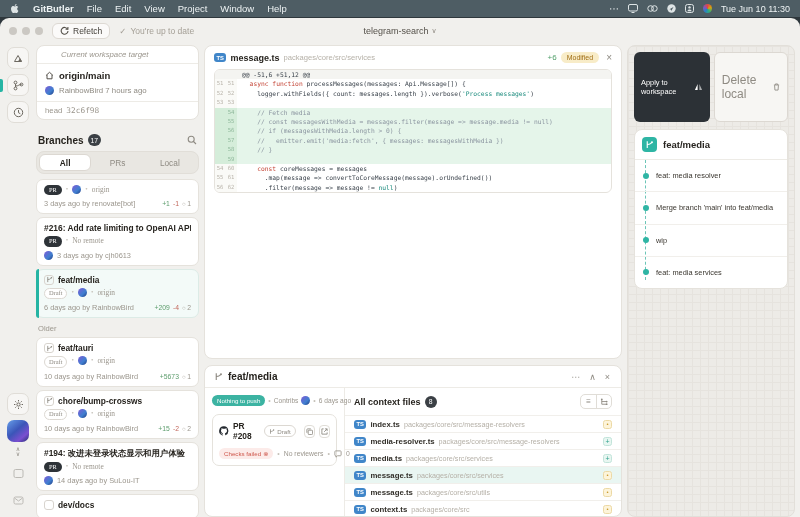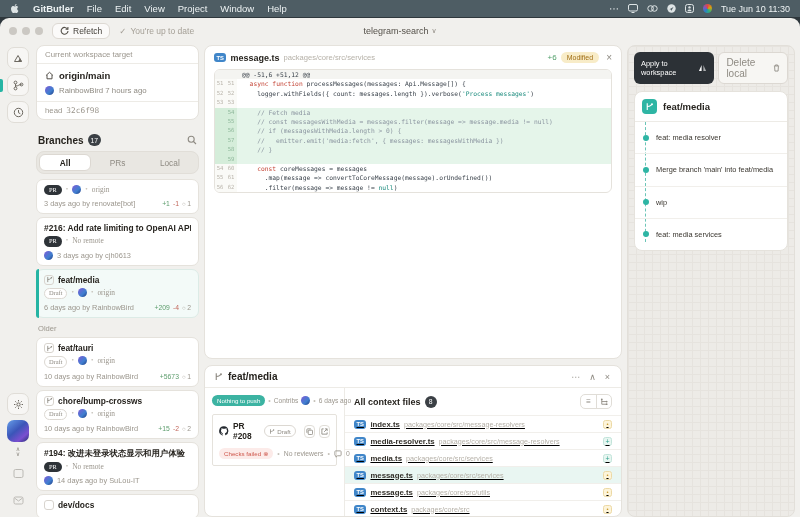--- a/index.html
+++ b/index.html
@@ -42,21 +42,21 @@
               background:#25b4a3; border-radius:0 2px 2px 0; }
   .rail-spacer { flex:1; }
   .proj-avatar { width:22px; height:22px; border-radius:7px;
                  background:linear-gradient(140deg,#5d8ede 10%,#3b55b8 45%,#7a4fd0 75%,#202d6e); }
   .chevs { font-size:6px; line-height:5px; color:#8e8a82; text-align:center; }
   .faint { opacity:.4; border:none; background:none; }
 
   
   .sidebar { width:163px; display:flex; flex-direction:column; min-height:0; flex:none; }
   .card { background:#fff; border:1px solid #e5e2dc; border-radius:8px; }
-  .t-head { padding:4px 8px; font-size:7.8px; color:#9b968d; border-bottom:1px solid #edebe6; }
+  .t-head { padding:4px 24px; font-size:7.8px; color:#9b968d; border-bottom:1px solid #edebe6;font-style:italic; }
   .t-branch { display:flex; align-items:center; gap:5px; padding:6px 8px 2px; font-weight:bold;
               font-size:9.5px; color:#27241f; }
   .t-author { display:flex; align-items:center; gap:5px; padding:3px 8px 6px; font-size:7.8px; color:#8f8b83; }
   .av { width:9px; height:9px; border-radius:50%; flex:none;
         background:linear-gradient(135deg,#7f5bd6,#3f7fd0 60%,#223a80); }
   .t-sha { border-top:1px solid #edebe6; padding:4px 8px; font-size:7.8px; color:#9b968d; display:flex; gap:4px; }
   .mono { font-family:"DejaVu Sans Mono",monospace; }
 
   .branches-row { display:flex; align-items:center; gap:4px; padding:8px 2px 5px; }
   .branches-label { font-weight:bold; font-size:10px; color:#27241f; }
@@ -112,39 +112,39 @@
   .k { color:#c44536; } .s { color:#1b8b7d; } .c { color:#8b95a0; } .n { color:#1b8b7d; }
 
   .botp { height:152px; flex:none; display:flex; flex-direction:column; min-height:0; overflow:hidden; }
   .bphead { display:flex; align-items:center; gap:5px; padding:5px 9px; border-bottom:1px solid #edebe6; flex:none; }
   .bptitle { font-weight:bold; font-size:10px; color:#27241f; }
   .hico { color:#8f8b83; font-size:9px; padding:0 2px; }
   .bpbody { flex:1; display:flex; min-height:0; }
   .bpleft { width:140px; flex:none; padding:7px 7px; border-right:1px solid #edebe6; }
   .pushrow { display:flex; align-items:center; gap:3px; font-size:6.6px; color:#9b968d; flex-wrap:nowrap; white-space:nowrap; }
   .pushpill { background:#3cb3a2; color:#fff; border-radius:8px; padding:2px 5px; font-size:6.2px; flex:none; }
-  .prcard { border:1px solid #e5e2dc; border-radius:2px; padding:6px 6px; margin-top:8px; }
+  .prcard { border:1px solid #e5e2dc; border-radius:7px; padding:6px 6px; margin-top:8px; }
   .prrow1 { display:flex; align-items:center; gap:4px; }
   .prlabel { font-weight:bold; font-size:8.4px; color:#27241f; }
   .draftchip { border:1px solid #dcd8d2; border-radius:7px; color:#8f8b83; font-size:6.2px; padding:1.5px 4px;
                display:flex; gap:2px; align-items:center; }
   .minibtn { width:13px; height:13px; border:1px solid #e0ddd7; border-radius:4px; display:flex;
              align-items:center; justify-content:center; color:#8f8b83; background:#fff; }
   .prrow2 { display:flex; align-items:center; gap:4px; margin-top:7px; font-size:6.8px; color:#9b968d; white-space:nowrap; }
   .checkspill { background:#fcebe9; color:#ce574c; border-radius:8px; padding:2px 5px; font-size:6.2px;
                 display:flex; align-items:center; gap:2px; flex:none; }
   .bpright { flex:1; display:flex; flex-direction:column; min-width:0; }
   .fhr { display:flex; align-items:center; gap:4px; padding:6px 9px; flex:none; }
   .fhr .lbl { font-weight:bold; font-size:9px; color:#27241f; }
   .vtoggle { display:flex; border:1px solid #e0ddd7; border-radius:5px; overflow:hidden; }
   .vtoggle span { width:15px; height:13px; display:flex; align-items:center; justify-content:center;
                   color:#8f8b83; font-size:8px; }
   .vtoggle span + span { border-left:1px solid #e0ddd7; }
   .flist { flex:1; overflow:hidden; }
-  .frow { display:flex; align-items:center; gap:4px; padding:3.5px 9px; border-top:1px solid #f1efeb; font-size:7.6px;text-decoration:underline; }
+  .frow { display:flex; align-items:center; gap:4px; padding:3.5px 9px; border-top:1px solid #f1efeb; font-size:7.6px; }
   .frow.selected { background:#e9f6f2; }
   .frow .nm { font-weight:bold; font-size:7.8px; color:#33302a; flex:none; }
   .frow .pth { color:#b5b0a7; font-size:7.2px; white-space:nowrap; overflow:hidden; text-overflow:ellipsis; }
   .stat { margin-left:auto; width:9px; height:9px; border-radius:2.5px; font-size:7px; line-height:1;
           display:flex; align-items:center; justify-content:center; flex:none; }
   .stat.added { color:#2ea08d; background:#e8f6f1; border:1px solid #c2e4da; }
   .stat.added::after { content:"+"; }
   .stat.modified { color:#c99b2e; background:#fdf4da; border:1px solid #ecd9a5; }
   .stat.modified::after { content:"•"; font-size:6px; }
 
@@ -152,21 +152,21 @@
   .stack { width:168px; flex:none; border:1px solid #e2dfd9; border-radius:8px; padding:6px;
            background:
              linear-gradient(#e6e3de 1px, transparent 1px),
              linear-gradient(90deg,#e6e3de 1px, transparent 1px) #eeecE8;
            background-color:#edebe7; background-size:8px 8px;
            display:flex; flex-direction:column; overflow:hidden; }
   .sbtns { display:flex; gap:4px; margin-bottom:7px; }
   .applybtn { display:flex; align-items:center; gap:4px; background:#2c3136; color:#fff; font-size:7.4px;
               border-radius:6px; padding:4px 7px; }
   .delbtn { display:flex; align-items:center; gap:3px; background:#f7f6f3; border:1px solid #dcd8d2;
-            color:#8f8b83; font-size:10px; border-radius:6px; padding:4px 7px; }
+            color:#8f8b83; font-size:12px; border-radius:6px; padding:20px 7px; }
   .scard { background:#fff; border:1px solid #e5e2dc; border-radius:8px; overflow:hidden; }
   .shead { display:flex; align-items:center; gap:6px; padding:7px 7px; border-bottom:1px solid #edebe6; }
   .sicon { width:15px; height:15px; border-radius:4px; background:#2eb5a4; color:#fff;
            display:flex; align-items:center; justify-content:center; flex:none; }
   .stitle { font-weight:bold; font-size:9.5px; color:#27241f; }
   .commits { position:relative; }
   .commits::before { content:""; position:absolute; left:10px; top:0; bottom:8px;
                      border-left:1.5px dashed #6cc5b7; }
   .commit { display:flex; align-items:center; padding:11px 6px 11px 21px; border-bottom:1px solid #f1efeb;
             font-size:7.4px; color:#3a362f; position:relative; line-height:1.25; }

